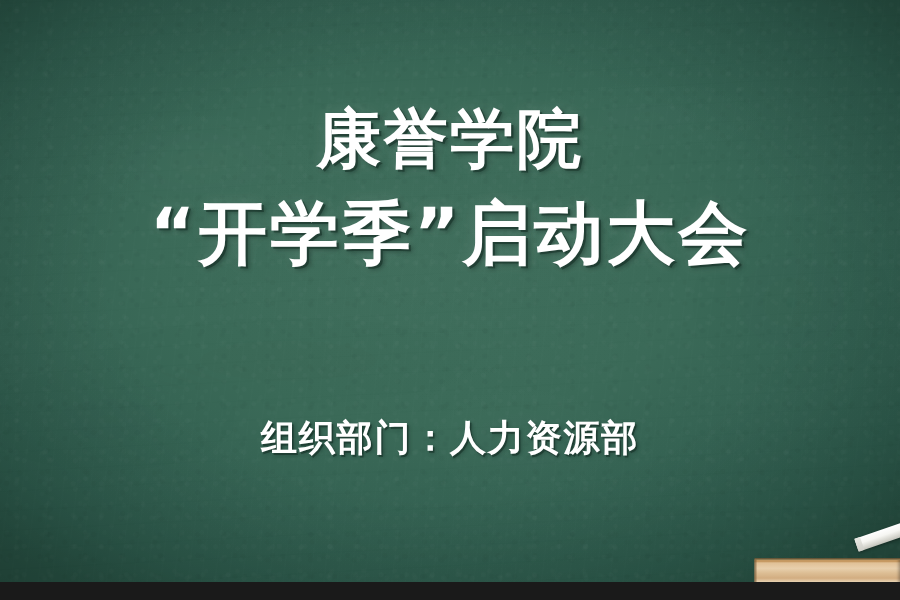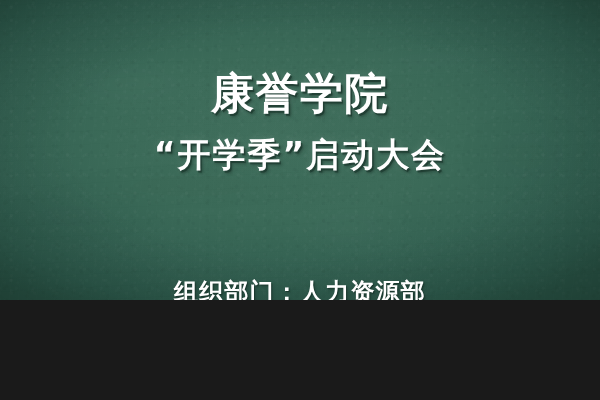--- a/index.html
+++ b/index.html
@@ -4,21 +4,21 @@
 <style>
   html, body {
     margin: 0;
     padding: 0;
     background: #1a1a1a;
   }
 
   #slide {
     position: relative;
     width: 600px;
-    height: 300px;
+    height: 388px;
     overflow: hidden;
     font-family: "DejaVu Sans", "Liberation Sans", sans-serif;
     background-color: #35644f;
   }
 
   
   .board-base {
     position: absolute;
     inset: 0;
     background:
@@ -115,21 +115,21 @@
     line-height: 62px;
     letter-spacing: 1.5px;
     white-space: nowrap;
     text-shadow:
       1.5px 1.5px 0 rgba(20,45,36,0.55),
       2.5px 2.5px 3px rgba(12,32,25,0.40),
       0 0 10px rgba(255,255,255,0.12);
   }
 
   .title-line-2 {
-    font-size: 33px;
+    font-size: 46px;
     letter-spacing: 2px;
   }
 
   .subtitle {
     position: absolute;
     top: 276px;
     left: 0;
     right: 0;
     text-align: center;
     color: #ffffff;

